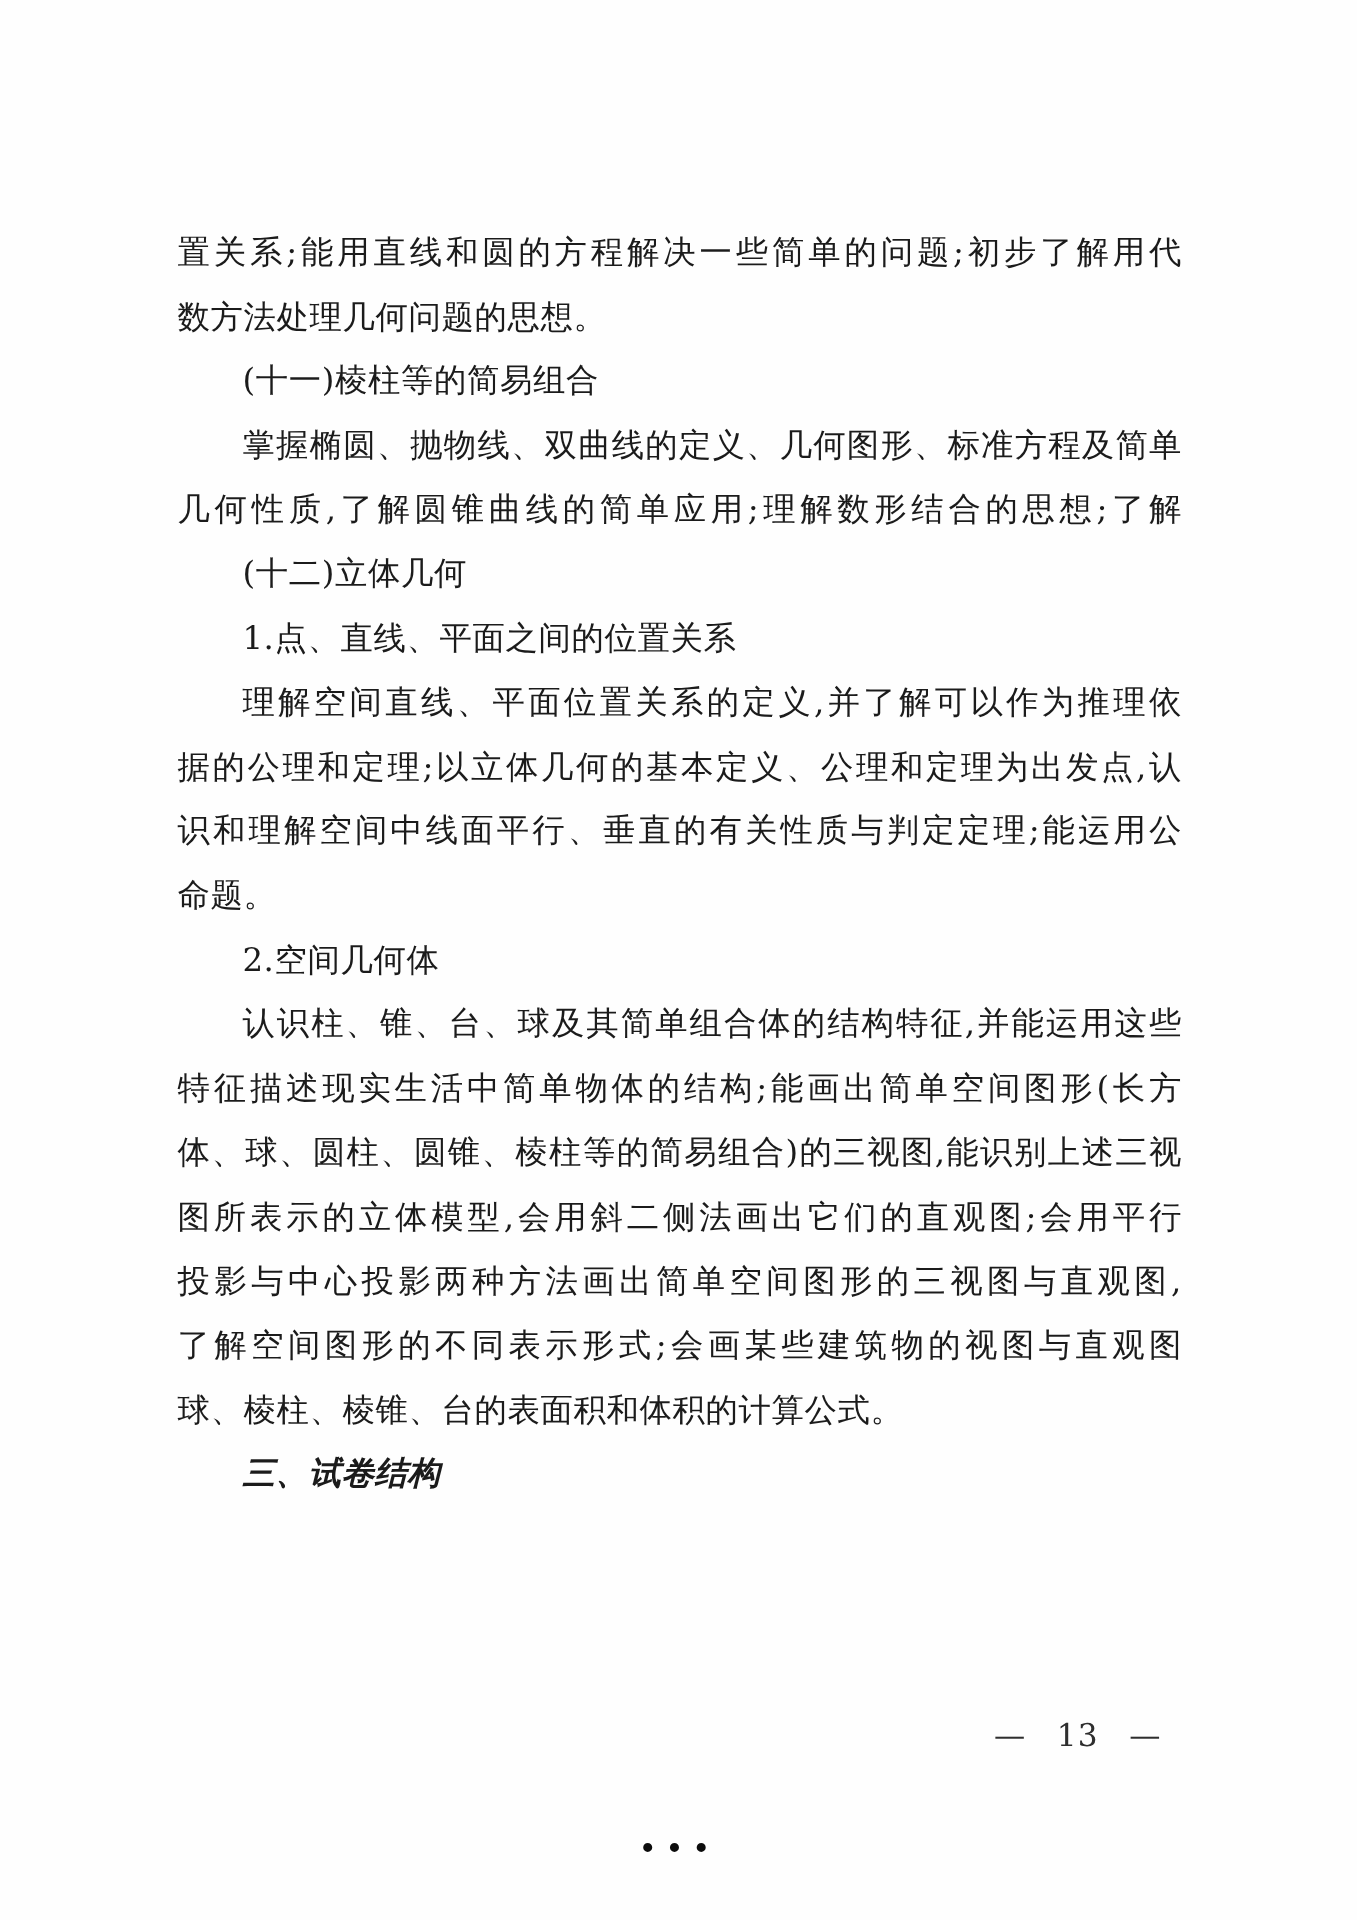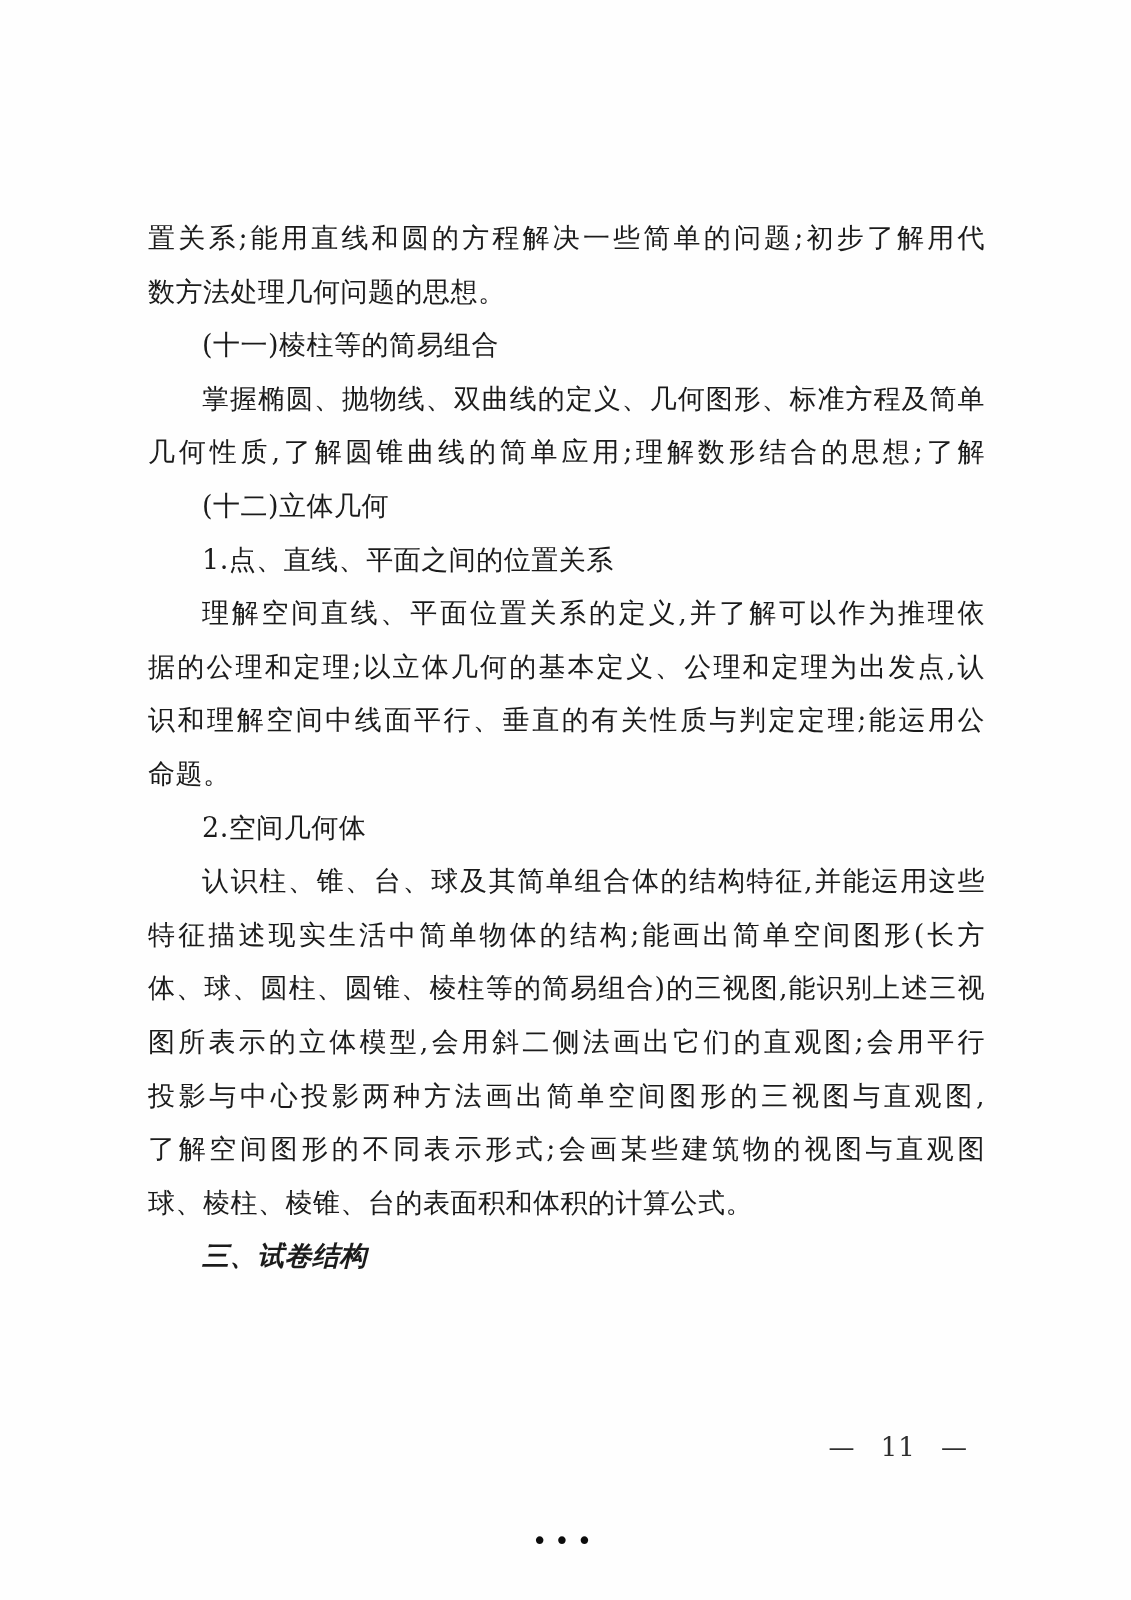--- a/index.html
+++ b/index.html
@@ -12,21 +12,21 @@
     width: 1131px;
     height: 1600px;
     background: #fefefe;
     overflow: hidden;
     font-family: "DejaVu Serif", "Liberation Serif", serif;
     color: #1b1b1b;
   }
   .text-block {
     position: absolute;
     left: 148px;
-    top: 211px;
+    top: 184px;
     width: 837px;
     font-size: 27px;
     line-height: 53.6px;
     letter-spacing: 0.5px;
   }
   .line {
     min-height: 53.6px;
   }
   .line.fill {
     text-align: justify;
@@ -82,17 +82,17 @@
       <div class="line fill indent">认识柱、锥、台、球及其简单组合体的结构特征,并能运用这些</div>
       <div class="line fill">特征描述现实生活中简单物体的结构;能画出简单空间图形(长方</div>
       <div class="line fill">体、球、圆柱、圆锥、棱柱等的简易组合)的三视图,能识别上述三视</div>
       <div class="line fill">图所表示的立体模型,会用斜二侧法画出它们的直观图;会用平行</div>
       <div class="line fill">投影与中心投影两种方法画出简单空间图形的三视图与直观图,</div>
       <div class="line fill">了解空间图形的不同表示形式;会画某些建筑物的视图与直观图</div>
       <div class="line">球、棱柱、棱锥、台的表面积和体积的计算公式。</div>
       <div class="line indent bold">三、试卷结构</div>
     </div>
 
-  <div class="page-number">— 11 —</div>
+  <div class="page-number">— 13 —</div>
 
   <div class="pagination-dots">•••</div>
 
 </div>
 
 </body></html>

